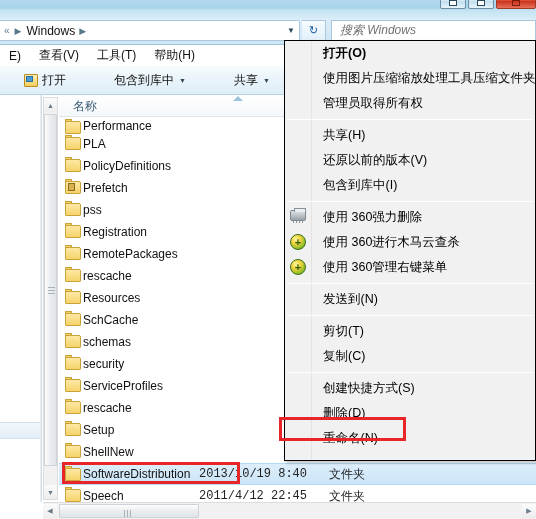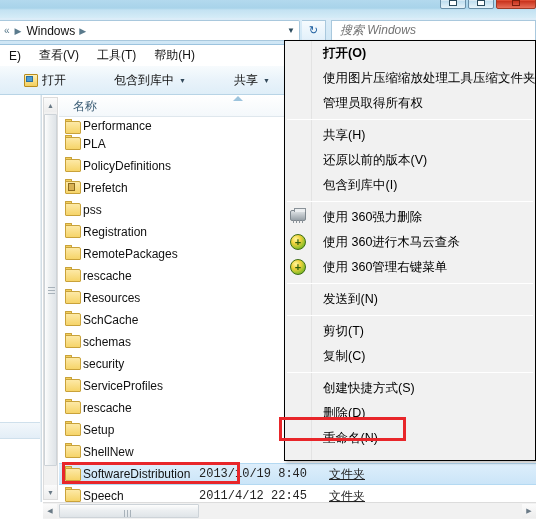--- a/index.html
+++ b/index.html
@@ -205,21 +205,21 @@
   .folderico .tab {
     position: absolute; left: 0; top: -2px; width: 7px; height: 3px;
     background: #f3cf5e; border: 1px solid #c9a23a; border-bottom: none;
     border-radius: 1px 1px 0 0;
   }
   .folderico .lock {
     position: absolute; left: 3px; top: 2px; width: 7px; height: 8px;
     background: #d8b154; border: 1px solid #8d6a1c;
   }
   .datecell { position: absolute; left: 140px; color: #222; font-family: Liberation Mono, monospace; }
-  .typecell { position: absolute; left: 270px; color: #222; text-decoration: underline; }
+  .typecell { position: absolute; left: 270px; color: #222; }
 
   
   .hscroll {
     position: absolute; left: 43px; bottom: 0; width: 493px; height: 17px;
     background: #f1f1f1; border-top: 1px solid #dcdcdc;
   }
   .hscroll .harr {
     position: absolute; top: 1px; width: 14px; height: 14px;
     display: flex; align-items: center; justify-content: center;
     color: #6a7a86; font-size: 7px;

